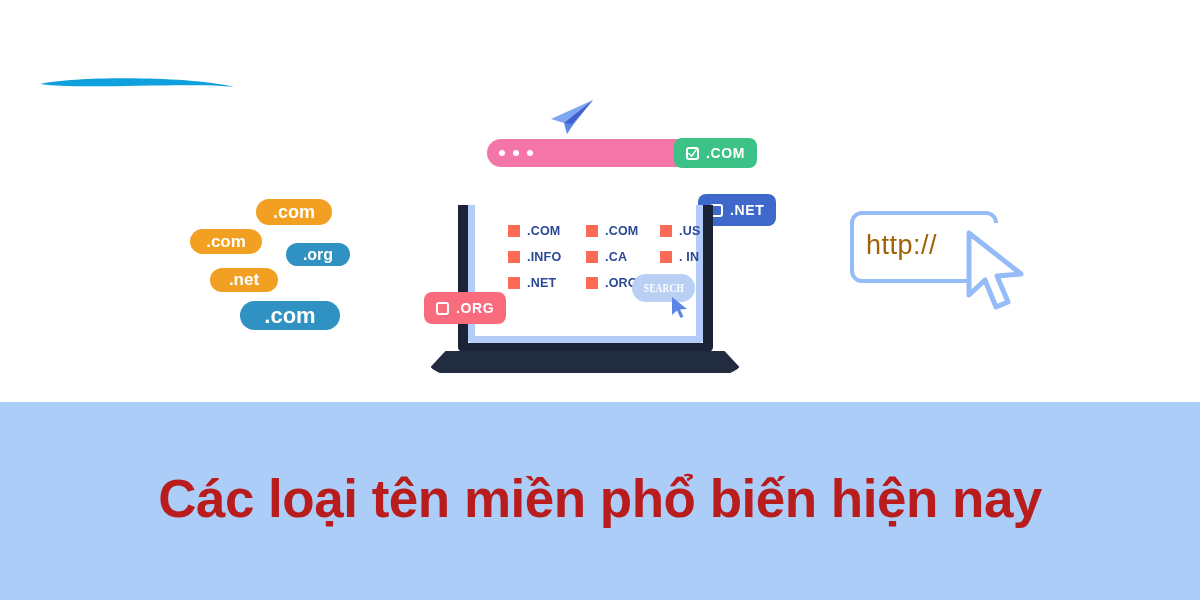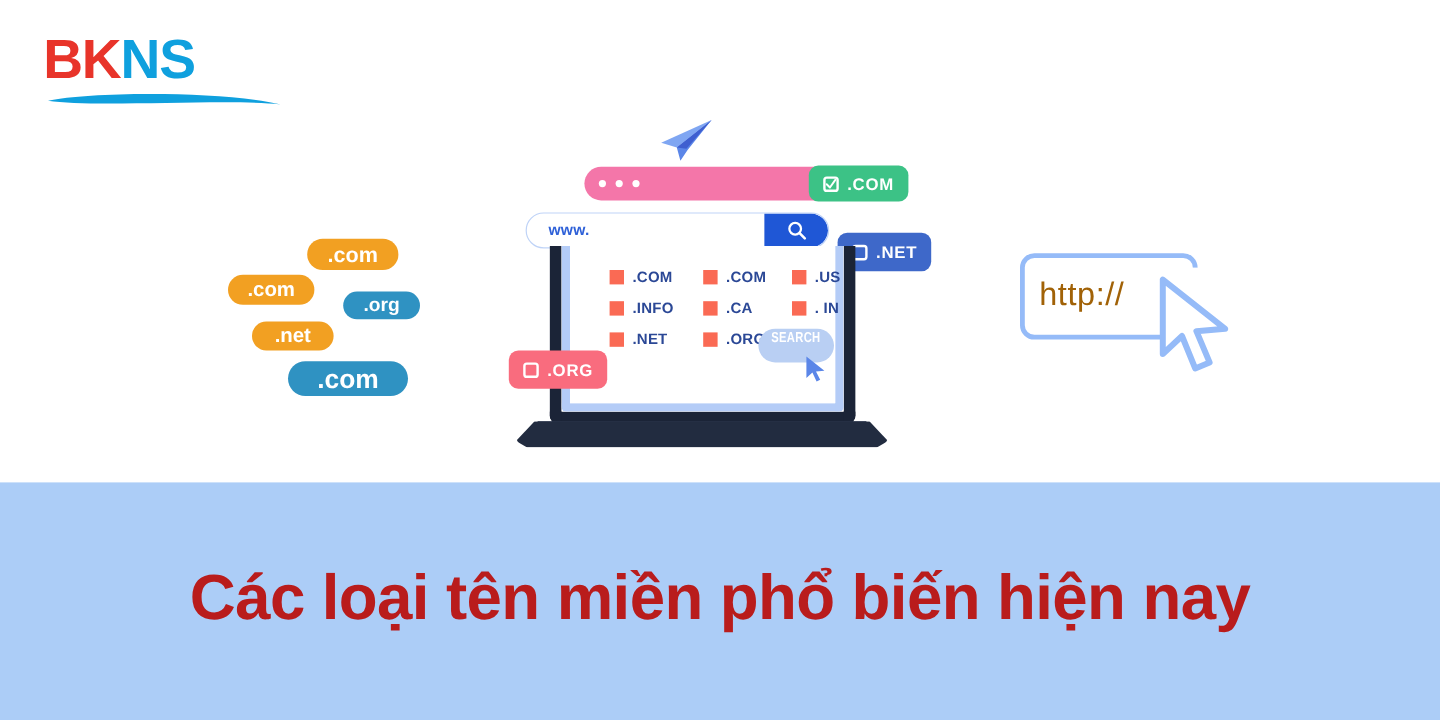--- a/index.html
+++ b/index.html
@@ -99,21 +99,21 @@
   .tld-cell{display:flex;align-items:center;gap:7px;}
   .tld-cell .sq{width:12px;height:12px;background:#FA6A54;flex:0 0 auto;}
   .tld-cell .lbl{
     color:#2B4896;font-size:12.5px;font-weight:bold;letter-spacing:.2px;white-space:nowrap;
   }
 
   
   .search-pill{
     position:absolute;left:632px;top:274px;width:63px;height:28px;
     background:#B9CFF3;border-radius:14px;
-    display:flex;justify-content:center;z-index:7;
+    display:flex;align-items:center;justify-content:center;z-index:7;font-family:Liberation Serif, serif;
   }
   .search-pill span{
     color:#ffffff;font-size:12px;font-weight:bold;letter-spacing:.3px;
     transform:scaleX(.78);transform-origin:center;
   }
   .cursor-small{position:absolute;left:670px;top:296px;width:20px;height:24px;z-index:9;}
 
   
   .pill{
     position:absolute;display:flex;align-items:center;justify-content:center;
@@ -155,21 +155,20 @@
     letter-spacing:-.5px;
     white-space:nowrap;
     text-align:center;
     margin-top:-6px;
   }
 </style>
 </head>
 <body>
 
 <div class="logo">
-  <div class="logo-text"><span class="logo-bk">BK</span><span class="logo-ns">NS</span></div>
   <svg class="logo-swoosh" viewBox="0 0 200 14">
     <path d="M2 8 C 40 0, 150 0, 196 11 C 150 6, 40 14, 2 8 Z" fill="#0FA0DE"></path>
   </svg>
 </div>
 
 <div class="illustration">
 
   <svg class="plane" viewBox="0 0 46 38">
     <path d="M45 2 L3 21 L16 25 L45 2 Z" fill="#7FA6F2"></path>
     <path d="M45 2 L16 25 L19 36 L25 27 L45 2 Z" fill="#5B86E8"></path>
@@ -186,29 +185,20 @@
 
   <div class="badge badge-com">
     <span class="chk">
       <svg width="9" height="9" viewBox="0 0 10 10">
           <path d="M1 5 L4 8 L9 1" stroke="#ffffff" stroke-width="1.8" fill="none" stroke-linecap="round" stroke-linejoin="round"></path>
         </svg>
     </span>
     <span>.COM</span>
   </div>
 
-  <div class="searchbar">
-    <span class="txt" title="www.">www.</span>
-    <span class="btn">
-      <svg width="18" height="18" viewBox="0 0 20 20">
-        <circle cx="8.5" cy="8.5" r="5.4" stroke="#ffffff" stroke-width="2.1" fill="none"></circle>
-        <line x1="12.6" y1="12.6" x2="17.4" y2="17.4" stroke="#ffffff" stroke-width="2.4" stroke-linecap="round"></line>
-      </svg>
-    </span>
-  </div>
 
   <div class="badge badge-net">
     <span class="chk"></span>
     <span>.NET</span>
   </div>
 
   <div class="laptop">
     <div class="frame"></div>
     <div class="inner"></div>
     <div class="base-top"></div>

